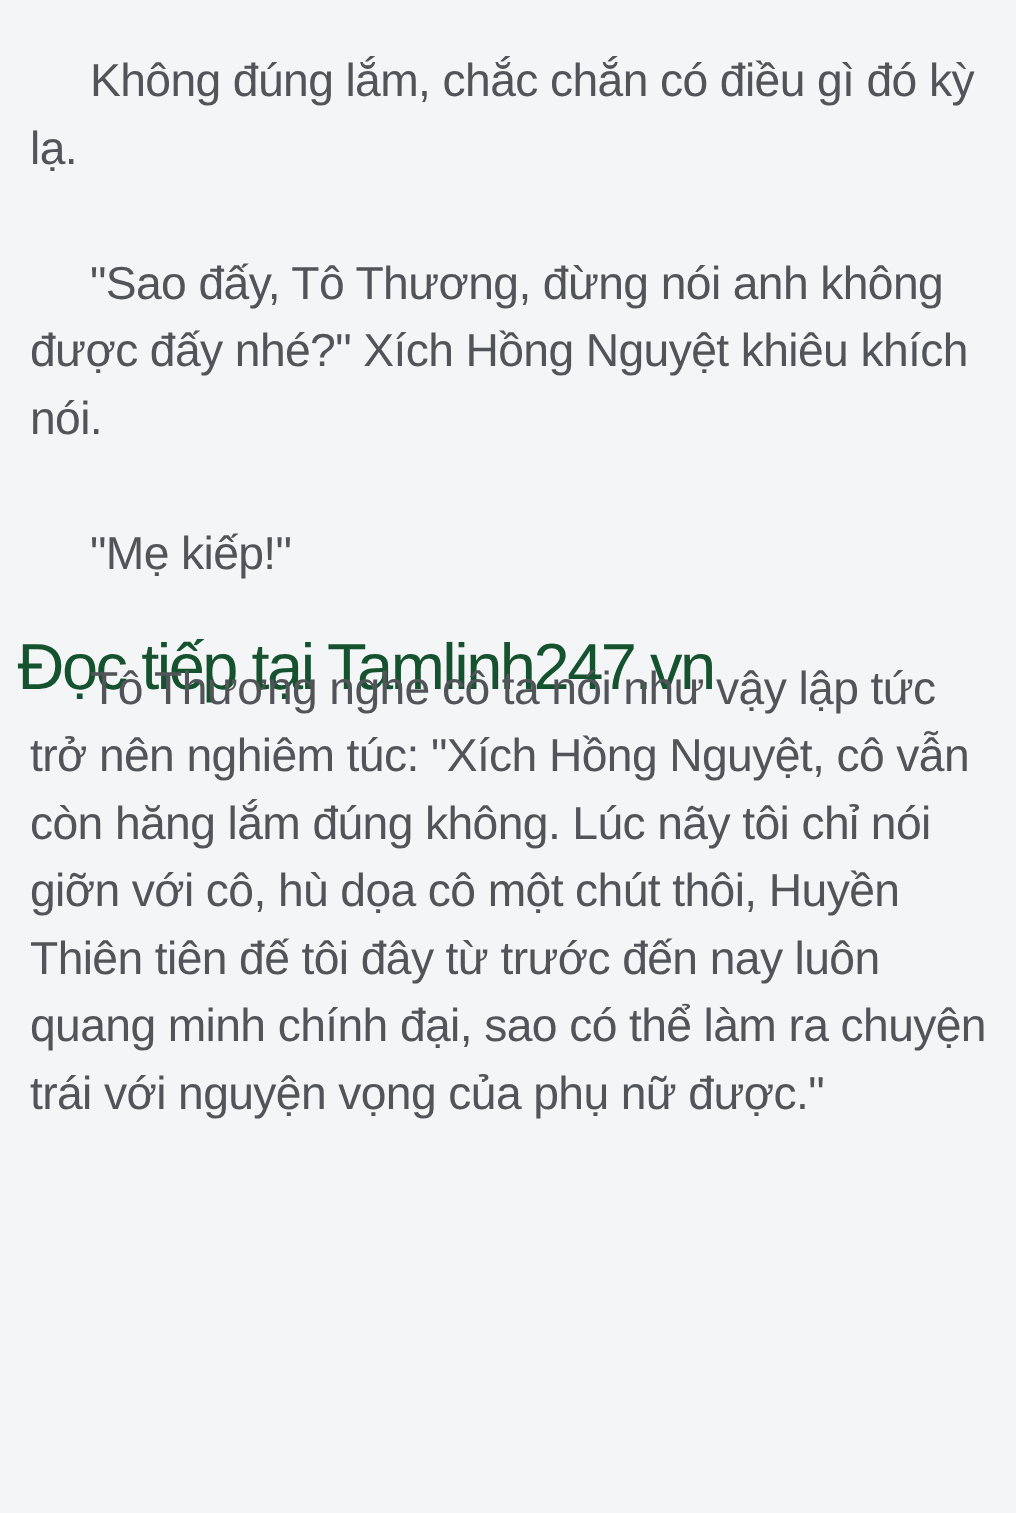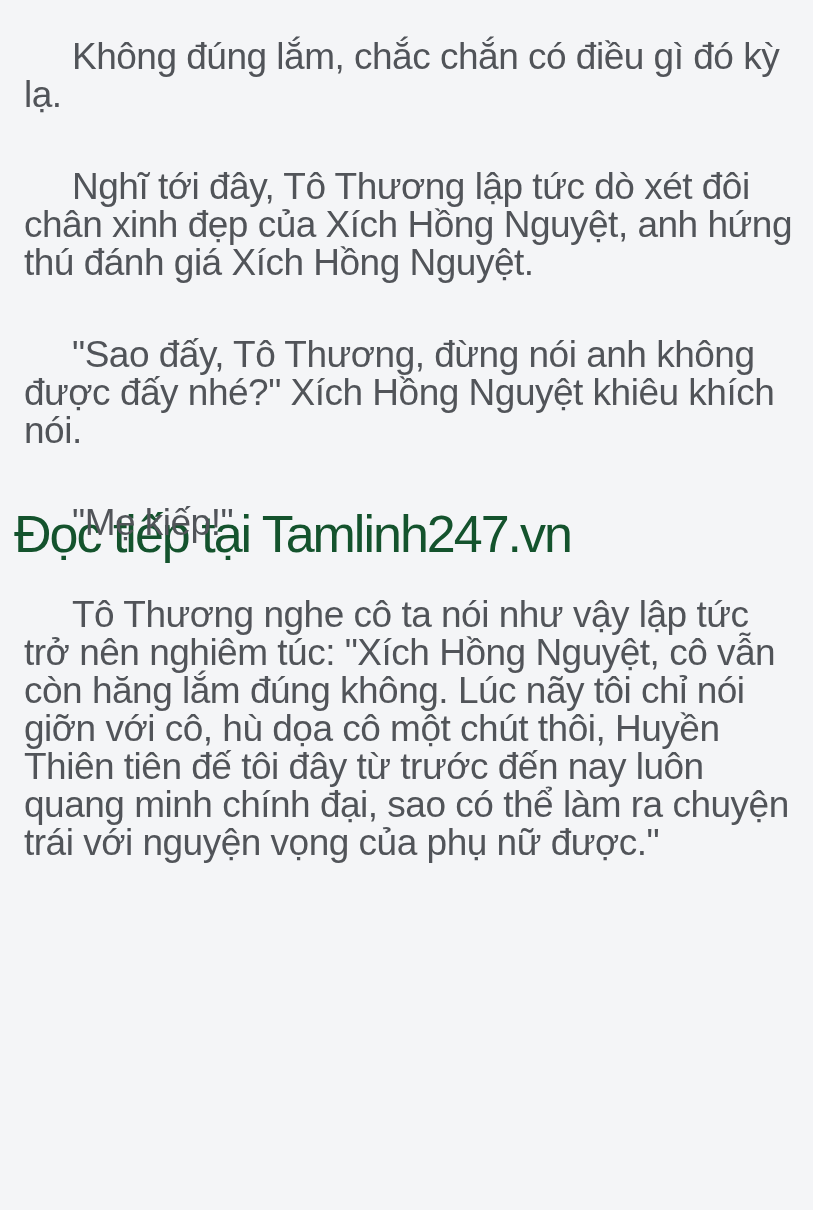--- a/index.html
+++ b/index.html
@@ -15,21 +15,21 @@
     font-family: "Liberation Sans", sans-serif;
   }
   .content {
     position: absolute;
     top: 38px;
     left: 24px;
     right: 20px;
     z-index: 1;
     color: #515459;
     font-size: 37px;
-    line-height: 38px;
+    line-height: 54px;
     letter-spacing: -0.5px;
   }
   .content p {
     margin: 0 0 54px 0;
     text-indent: 48px;
   }
   .watermark {
     position: absolute;
     z-index: 0;
     color: #14532d;
@@ -50,18 +50,17 @@
     letter-spacing: -2.5px;
   }
 </style>
 </head>
 <body>
 
 <div class="page">
   <div class="watermark watermark-1">Đọc tiếp tại Tamlinh247.vn</div>
   <div class="content" id="story-content">
       <p>Không đúng lắm, chắc chắn có điều gì đó kỳ lạ.</p>
-      <p>Nghĩ tới đây, Tô Thương lập tức dò xét đôi chân xinh đẹp của Xích Hồng Nguyệt, anh hứng thú đánh giá Xích Hồng Nguyệt.</p>
       <p>"Sao đấy, Tô Thương, đừng nói anh không được đấy nhé?" Xích Hồng Nguyệt khiêu khích nói.</p>
       <p>"Mẹ kiếp!"</p>
       <p>Tô Thương nghe cô ta nói như vậy lập tức trở nên nghiêm túc: "Xích Hồng Nguyệt, cô vẫn còn hăng lắm đúng không. Lúc nãy tôi chỉ nói giỡn với cô, hù dọa cô một chút thôi, Huyền Thiên tiên đế tôi đây từ trước đến nay luôn quang minh chính đại, sao có thể làm ra chuyện trái với nguyện vọng của phụ nữ được."</p>
     </div>
 </div>
 
 </body></html>

